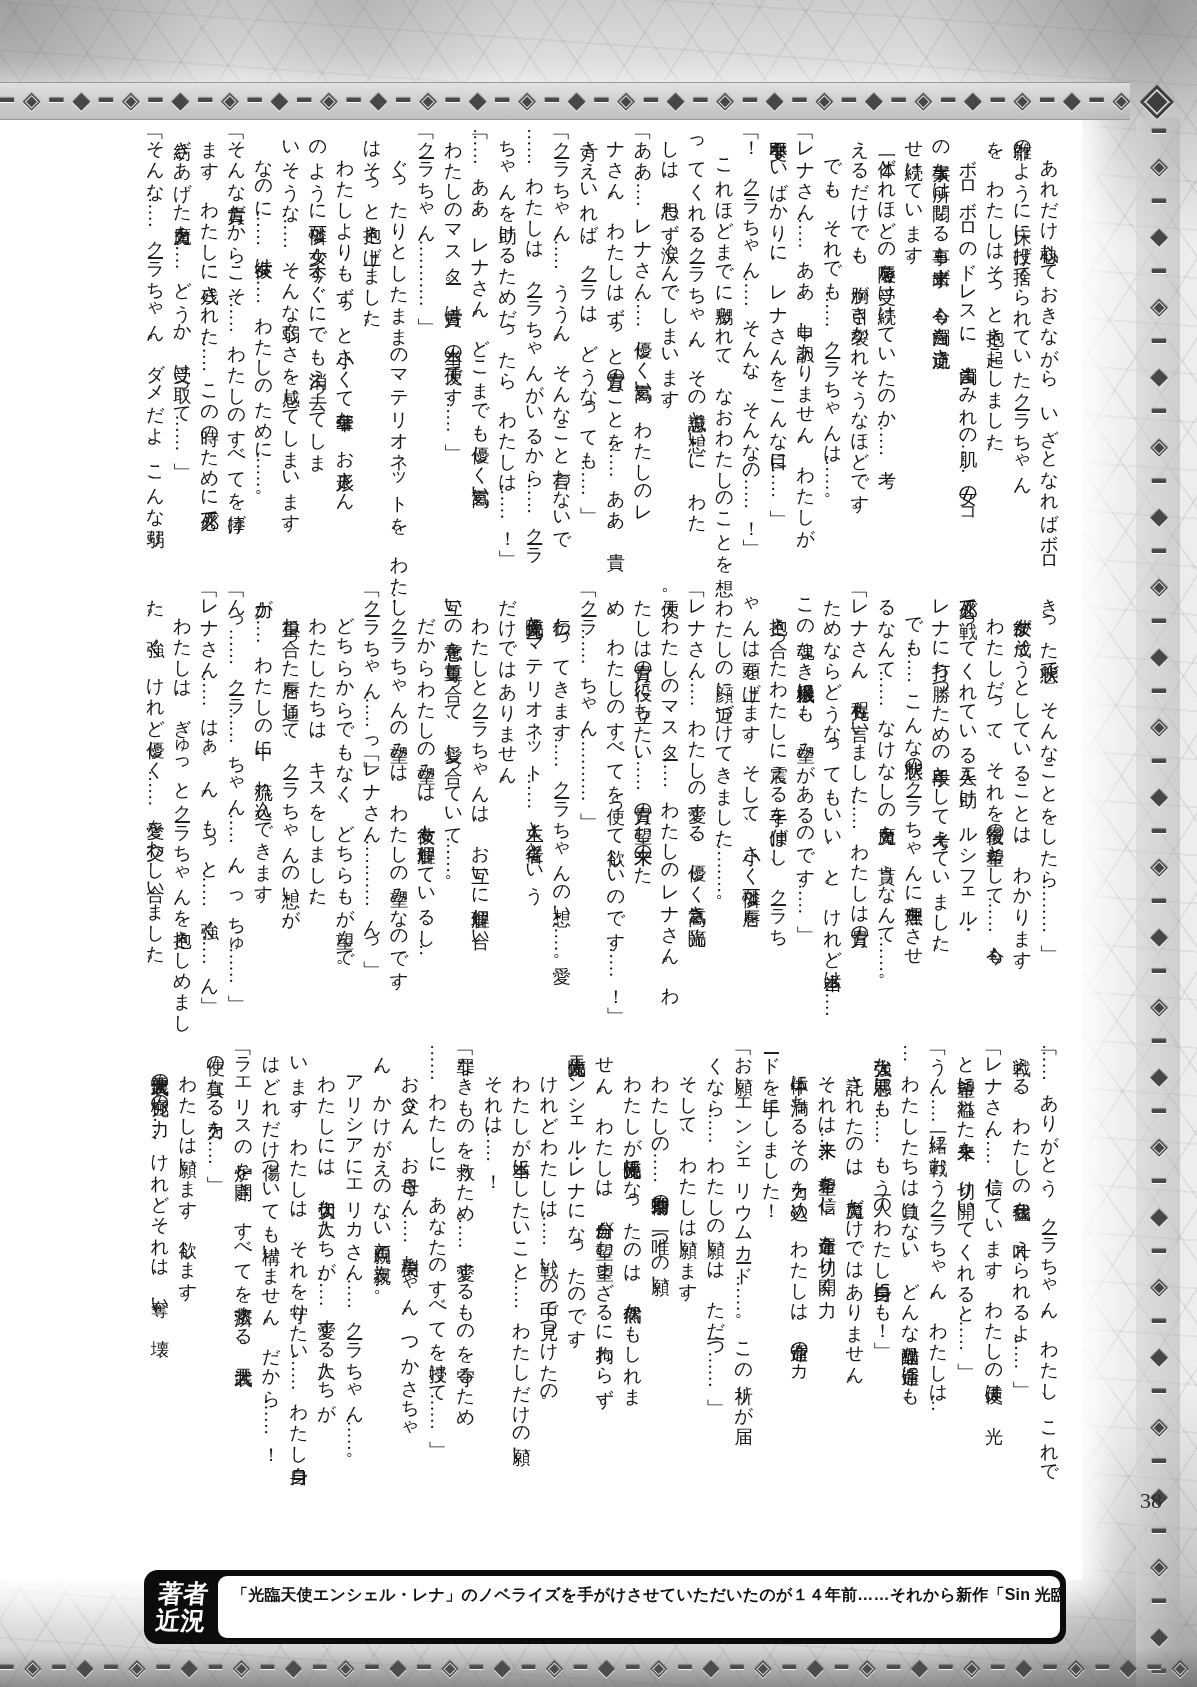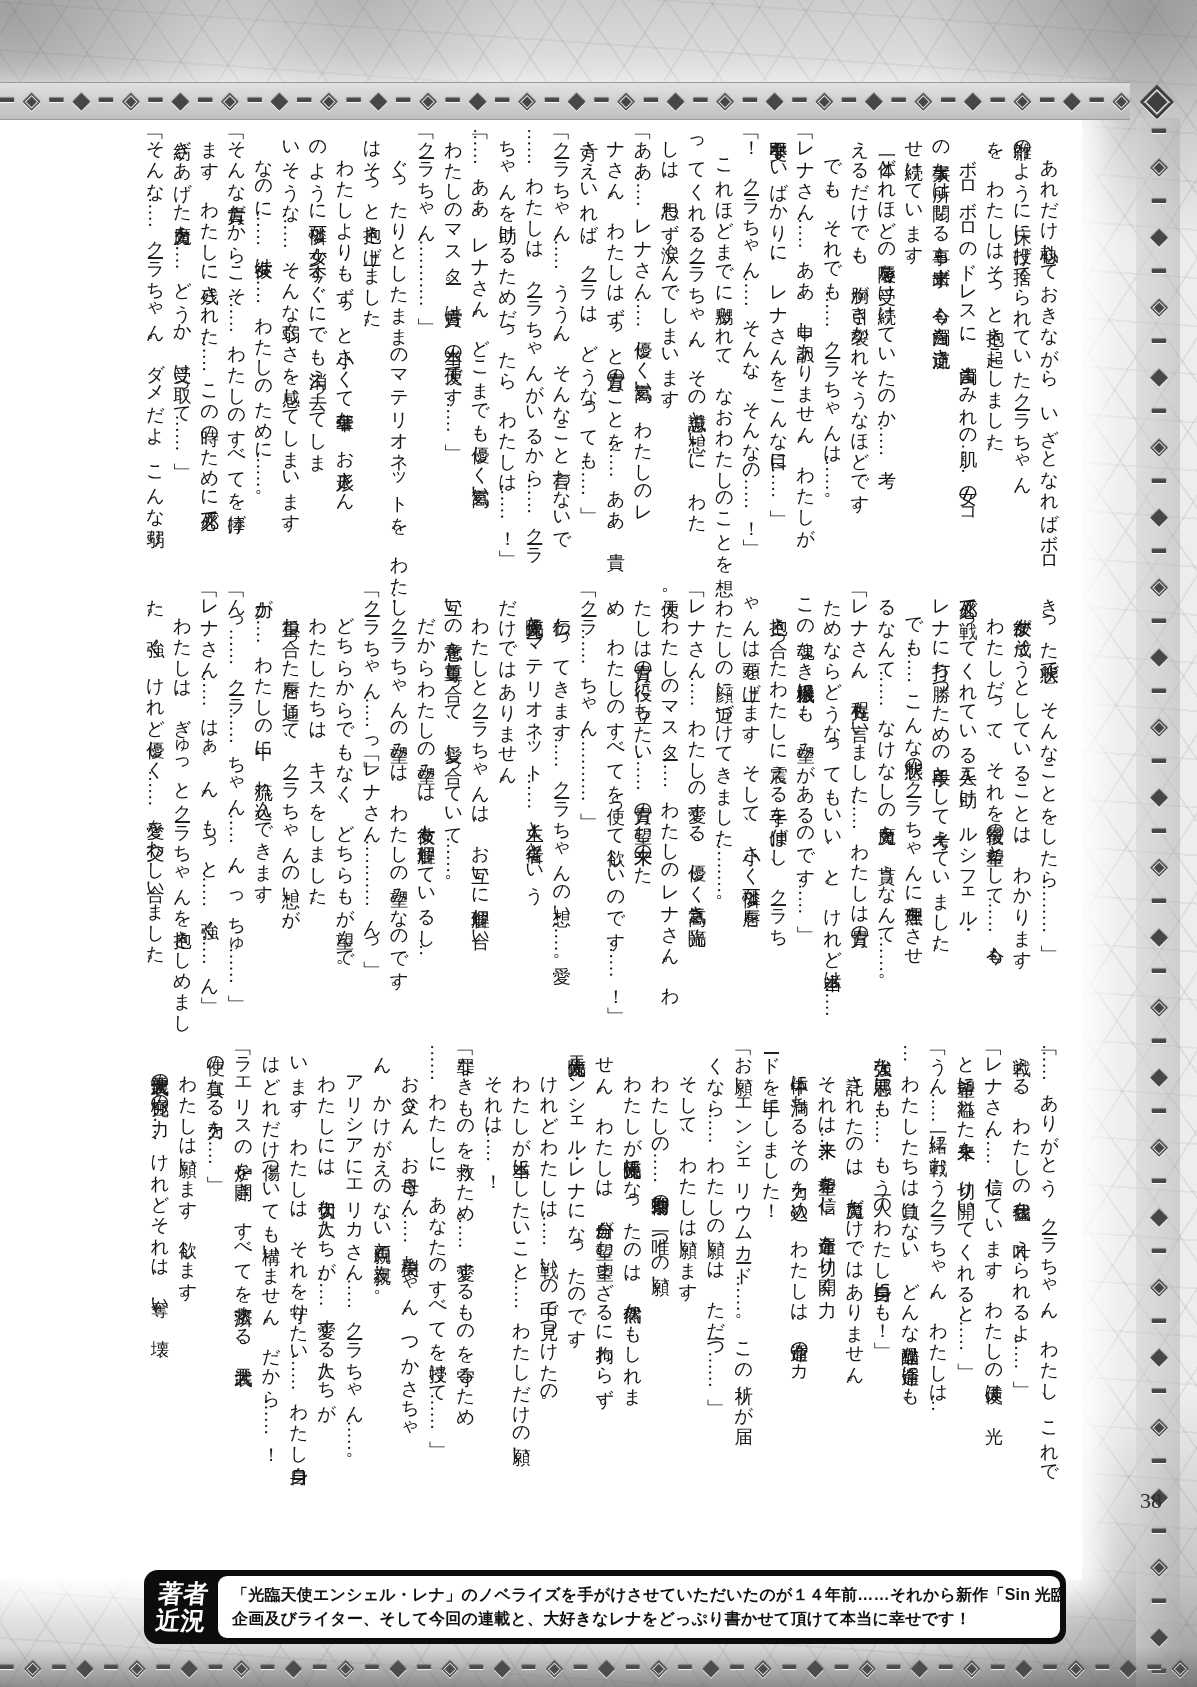--- a/index.html
+++ b/index.html
@@ -200,19 +200,18 @@
 　武装天使の究極の力……けれどそれは、奪い、壊</div>
 
   <div class="page-number">38</div>
 
   <div class="footer-band">
     <div class="footer-label">
       <span>著者近況</span>
     </div>
     <div class="footer-inner">
       <div>「光臨天使エンシェル・レナ」のノベライズを手がけさせていただいたのが１４年前……それから新作「Sin 光臨天使エンシェル・レナ」の</div>
-      <div>企画及びライター、そして今回の連載と、大好きなレナをどっぷり書かせて頂けて本当に幸せです！</div>
     </div>
   </div>
 
   <div class="orn orn-bottom orn-fill">━◈━◆━◈━◆━◈━◆━◈━◆━◈━◆━◈━◆━◈━◆━◈━◆━◈━◆━◈━◆━◈━◆━◈━◆━◈━◆━◈━◆━◈━◆━◈━◆━◈━◆━◈━◆━◈━◆━◈━◆━◈━◆━◈━◆</div>
 
 </div>
 
 </body></html>

